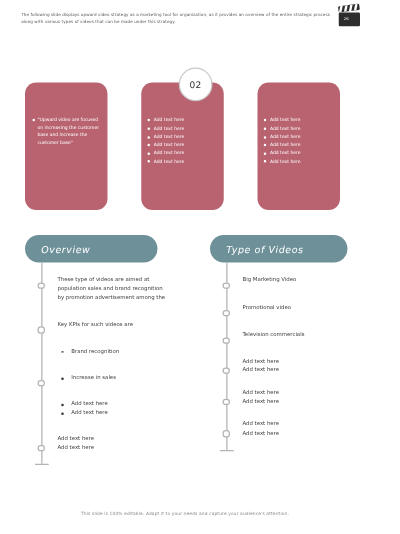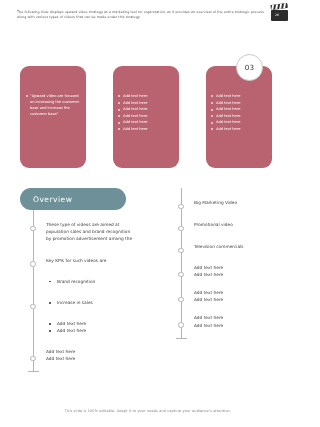--- a/index.html
+++ b/index.html
@@ -183,20 +183,21 @@
 
   .pill {
     position: relative;
     width: 106px;
     height: 22px;
     border-radius: 11px;
     background: #6e9199;
     display: flex;
     align-items: center;
     z-index: 3;
+    font-style: italic;
   }
   .pill span {
     padding-left: 13px;
     color: #ffffff;
     font-size: 7.6px;
     letter-spacing: 0.45px;
   }
   .col.right .pill { width: 110px; }
 
   .tl {
@@ -303,32 +304,32 @@
     <div class="card c2">
       <div class="card-list">
         <div class="li">Add text here</div>
         <div class="li">Add text here</div>
         <div class="li">Add text here</div>
         <div class="li">Add text here</div>
         <div class="li">Add text here</div>
         <div class="li">Add text here</div>
       </div>
     </div>
+    <div class="badge b2">02</div>
 
     <div class="card c3">
       <div class="card-list">
         <div class="li">Add text here</div>
         <div class="li">Add text here</div>
         <div class="li">Add text here</div>
         <div class="li">Add text here</div>
         <div class="li">Add text here</div>
         <div class="li">Add text here</div>
       </div>
     </div>
-    <div class="badge b3">03</div>
 
   </div>
 
   <div class="col left">
     <div class="pill">
       <span>Overview</span>
     </div>
     <div class="tl">
       <div class="axis"></div>
       <div class="axis-cap"></div>
@@ -361,20 +362,23 @@
 
       <div class="entry" style="margin-top:13px;padding-bottom:9px">
         <div class="dot" style="top:8px"></div>
         <div class="line">Add text here</div>
         <div class="line">Add text here</div>
       </div>
     </div>
   </div>
 
   <div class="col right">
+    <div class="pill">
+      <span>Type of Videos</span>
+    </div>
     <div class="tl">
       <div class="axis"></div>
       <div class="axis-cap"></div>
 
       <div class="entry" style="margin-top:11px">
         <div class="dot"></div>
         <div class="line">Big Marketing  Video</div>
       </div>
 
       <div class="entry" style="margin-top:15px">

